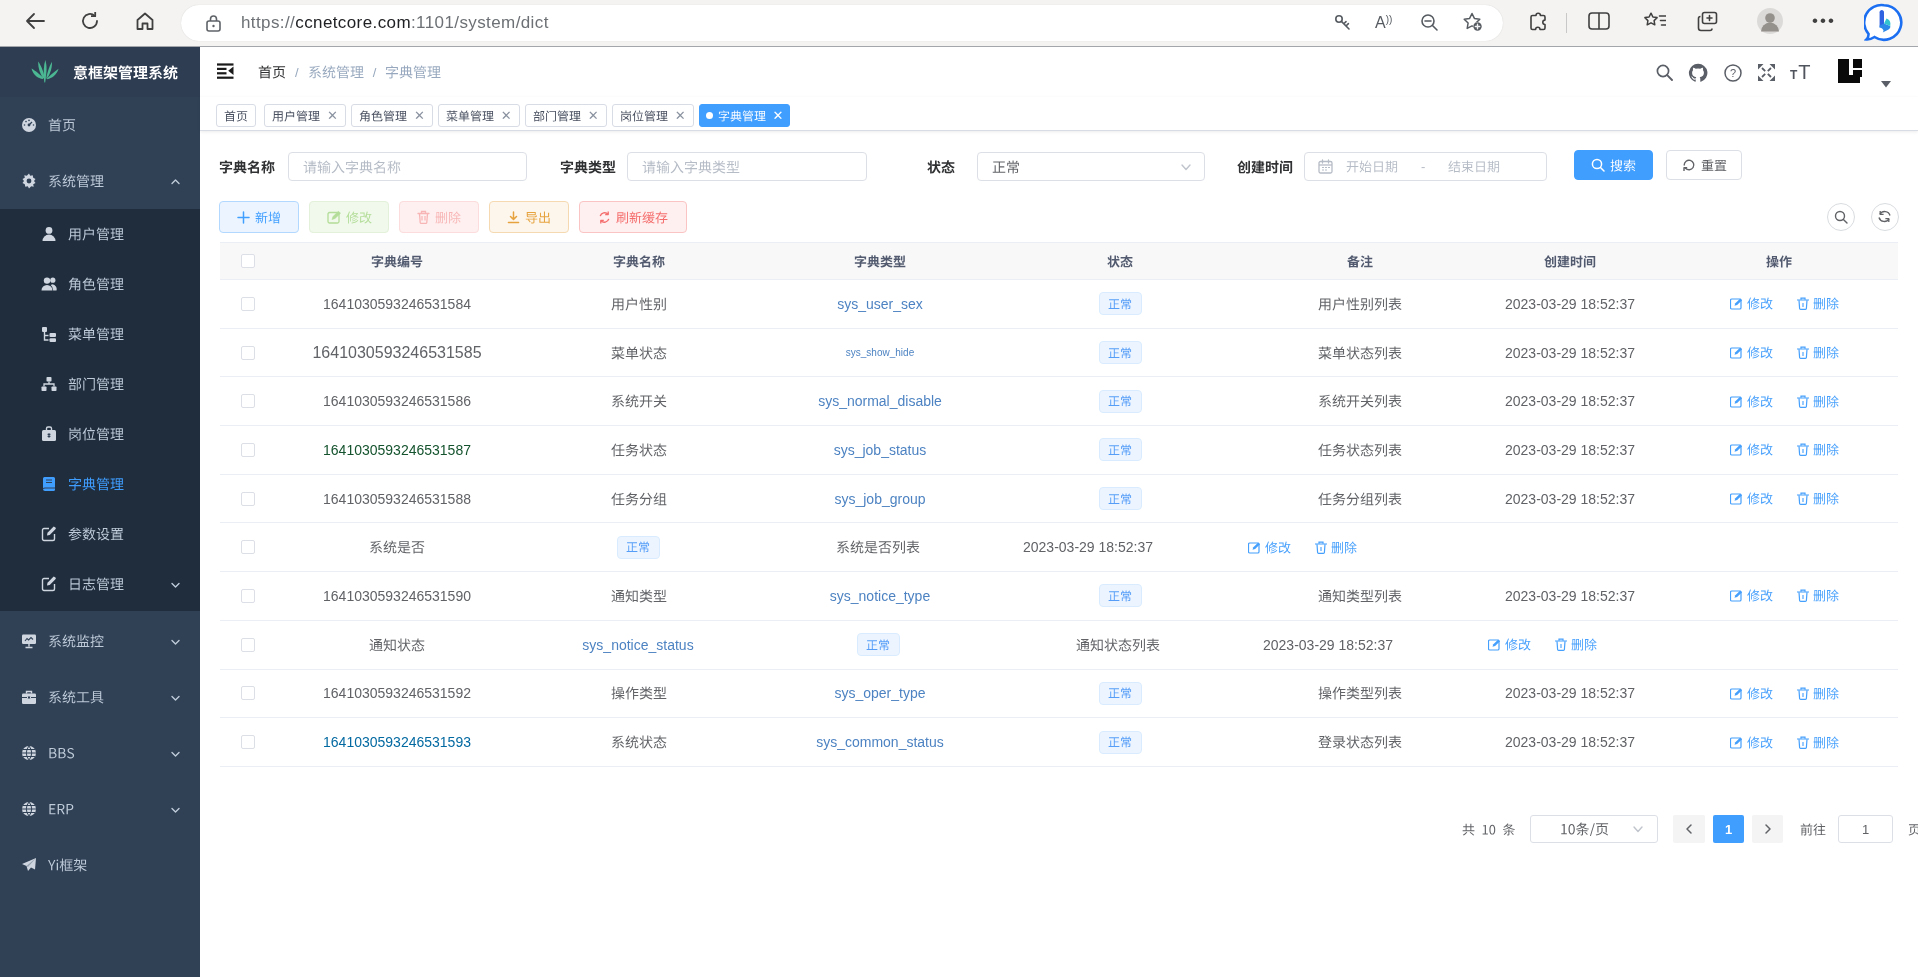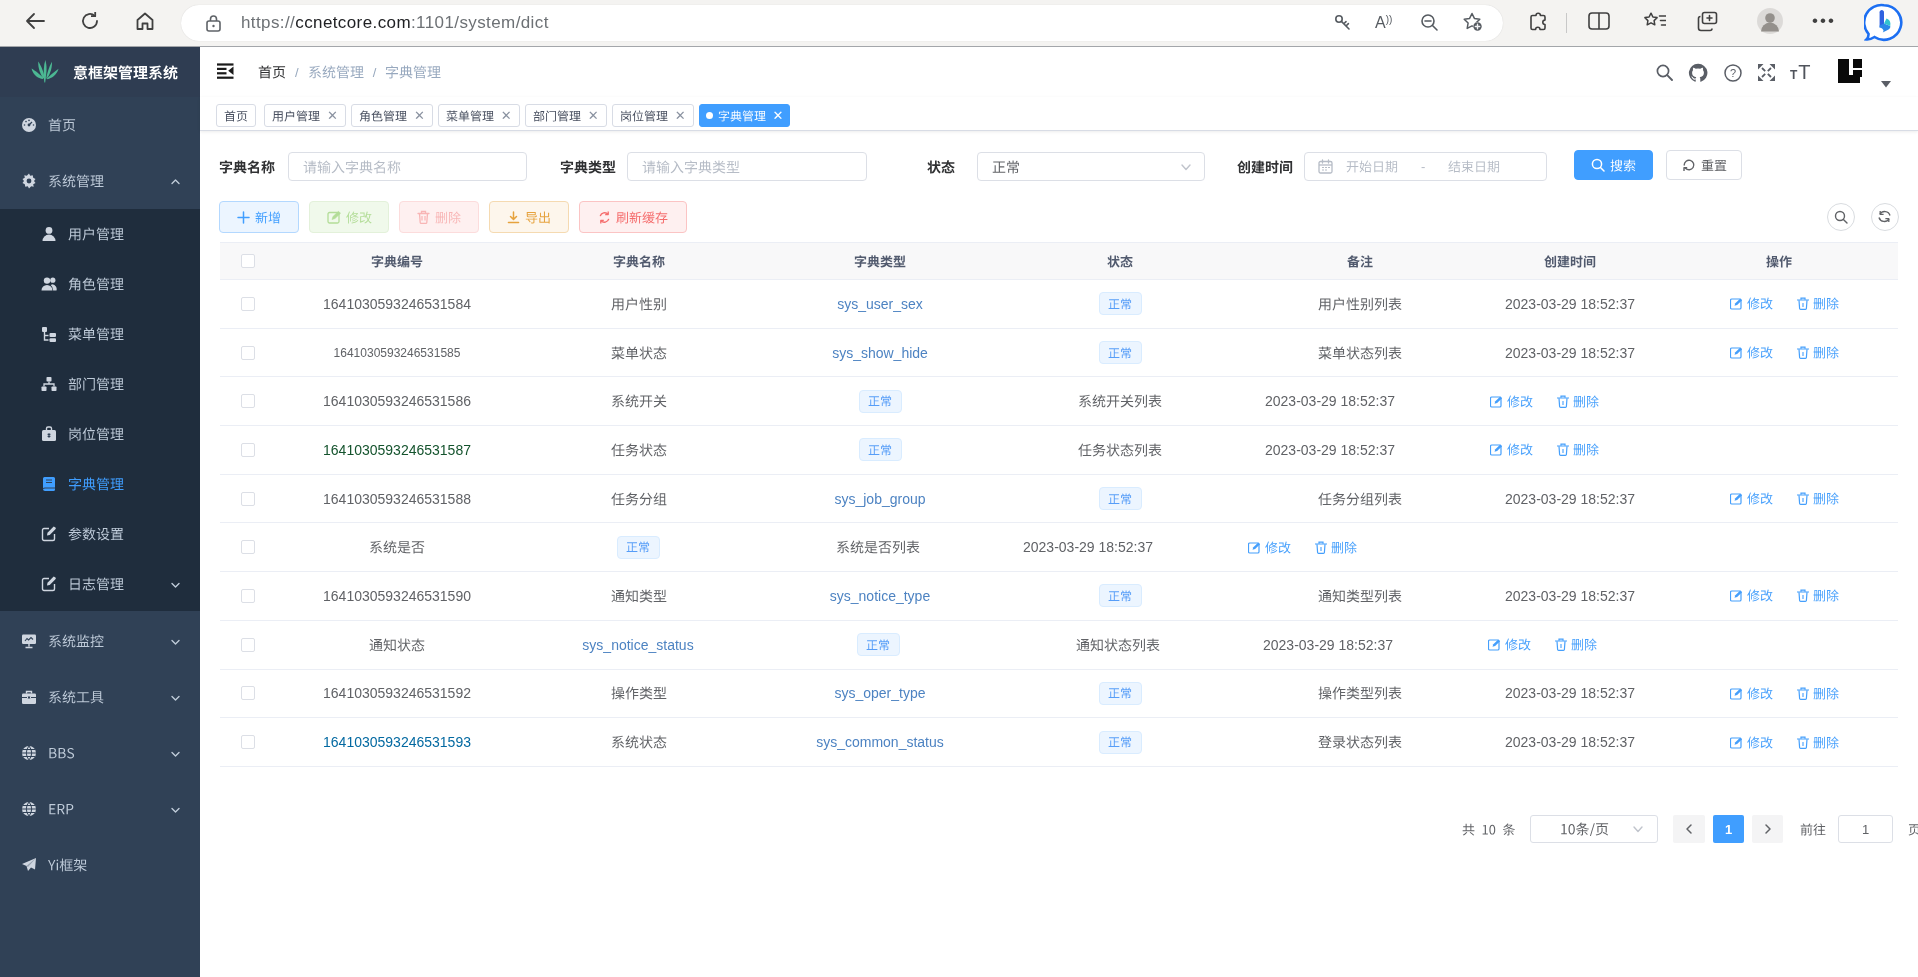--- a/index.html
+++ b/index.html
@@ -887,32 +887,32 @@
               <use href="#g4e" x="1000"></use>
             </svg>
           </div>
         </div>
       </div>
       <div class="row" style="">
         <div class="cell" style="width:56px">
           <span class="cb"></span>
         </div>
         <div class="cell" style="width:242px">
-          <span style="font-size:12px;color:#606266">1641030593246531585</span>
+          <span style="font-size:16px;color:#606266">1641030593246531585</span>
         </div>
         <div class="cell" style="width:242px">
           <svg class="t" style="width:56.0px;height:14px;color:#606266;" viewBox="0 -880 4000 1000">
             <use href="#g11" x="0"></use>
             <use href="#g12" x="1000"></use>
             <use href="#g5e" x="2000"></use>
             <use href="#g5f" x="3000"></use>
           </svg>
         </div>
         <div class="cell" style="width:240px">
-          <span style="font-size:14px;color:#4d83c2">sys_show_hide</span>
+          <span style="font-size:10px;color:#4d83c2">sys_show_hide</span>
         </div>
         <div class="cell" style="width:240px">
           <span class="tag">
             <svg class="t" style="width:24.0px;height:12px;color:#569df8;" viewBox="0 -880 2000 1000">
               <use href="#g3b" x="0"></use>
               <use href="#g3c" x="1000"></use>
             </svg>
           </span>
         </div>
         <div class="cell" style="width:240px">
@@ -961,20 +961,23 @@
         </div>
         <div class="cell" style="width:242px">
           <svg class="t" style="width:56.0px;height:14px;color:#606266;" viewBox="0 -880 4000 1000">
             <use href="#g9" x="0"></use>
             <use href="#ga" x="1000"></use>
             <use href="#g41" x="2000"></use>
             <use href="#g60" x="3000"></use>
           </svg>
         </div>
         <div class="cell" style="width:240px">
+          <span style="font-size:14px;color:#4d83c2">sys_normal_disable</span>
+        </div>
+        <div class="cell" style="width:240px">
           <span class="tag">
             <svg class="t" style="width:24.0px;height:12px;color:#569df8;" viewBox="0 -880 2000 1000">
               <use href="#g3b" x="0"></use>
               <use href="#g3c" x="1000"></use>
             </svg>
           </span>
         </div>
         <div class="cell" style="width:240px">
           <svg class="t" style="width:84.0px;height:14px;color:#606266;" viewBox="0 -880 6000 1000">
             <use href="#g9" x="0"></use>
@@ -1021,20 +1024,23 @@
         </div>
         <div class="cell" style="width:242px">
           <svg class="t" style="width:56.0px;height:14px;color:#606266;" viewBox="0 -880 4000 1000">
             <use href="#g61" x="0"></use>
             <use href="#g62" x="1000"></use>
             <use href="#g5e" x="2000"></use>
             <use href="#g5f" x="3000"></use>
           </svg>
         </div>
         <div class="cell" style="width:240px">
+          <span style="font-size:14px;color:#4d83c2">sys_job_status</span>
+        </div>
+        <div class="cell" style="width:240px">
           <span class="tag">
             <svg class="t" style="width:24.0px;height:12px;color:#569df8;" viewBox="0 -880 2000 1000">
               <use href="#g3b" x="0"></use>
               <use href="#g3c" x="1000"></use>
             </svg>
           </span>
         </div>
         <div class="cell" style="width:240px">
           <svg class="t" style="width:84.0px;height:14px;color:#606266;" viewBox="0 -880 6000 1000">
             <use href="#g61" x="0"></use>

